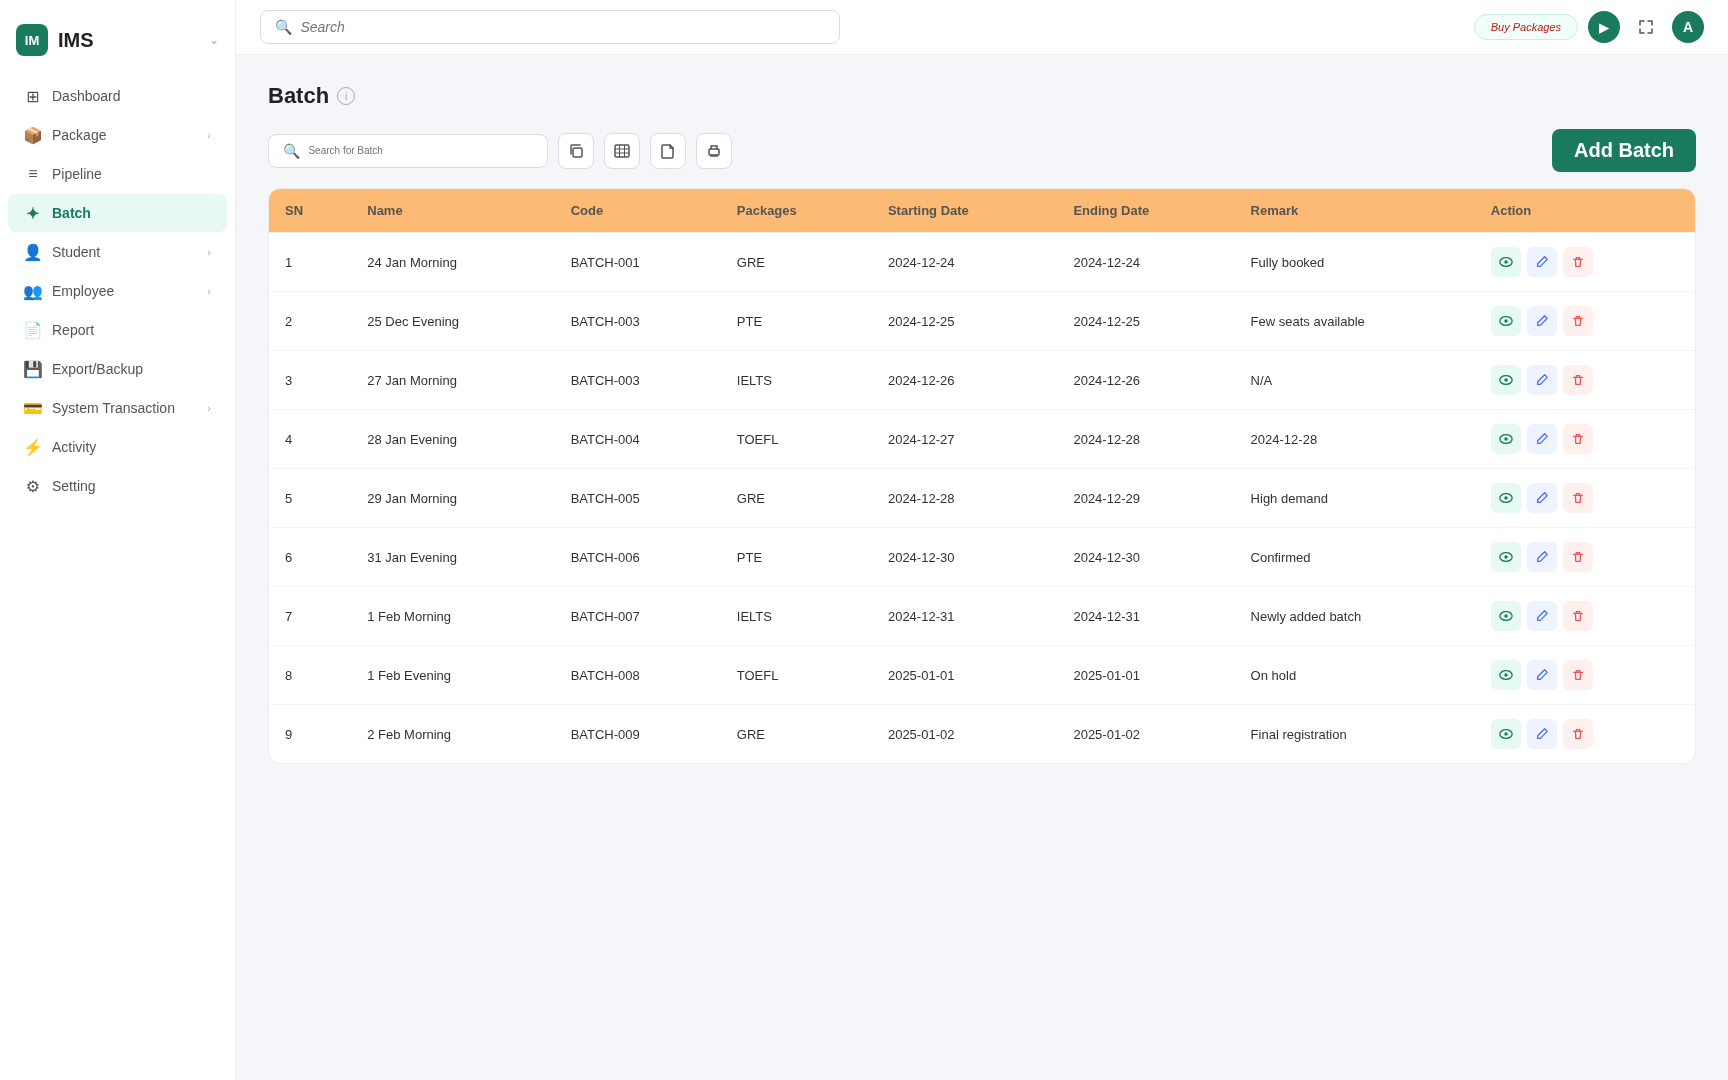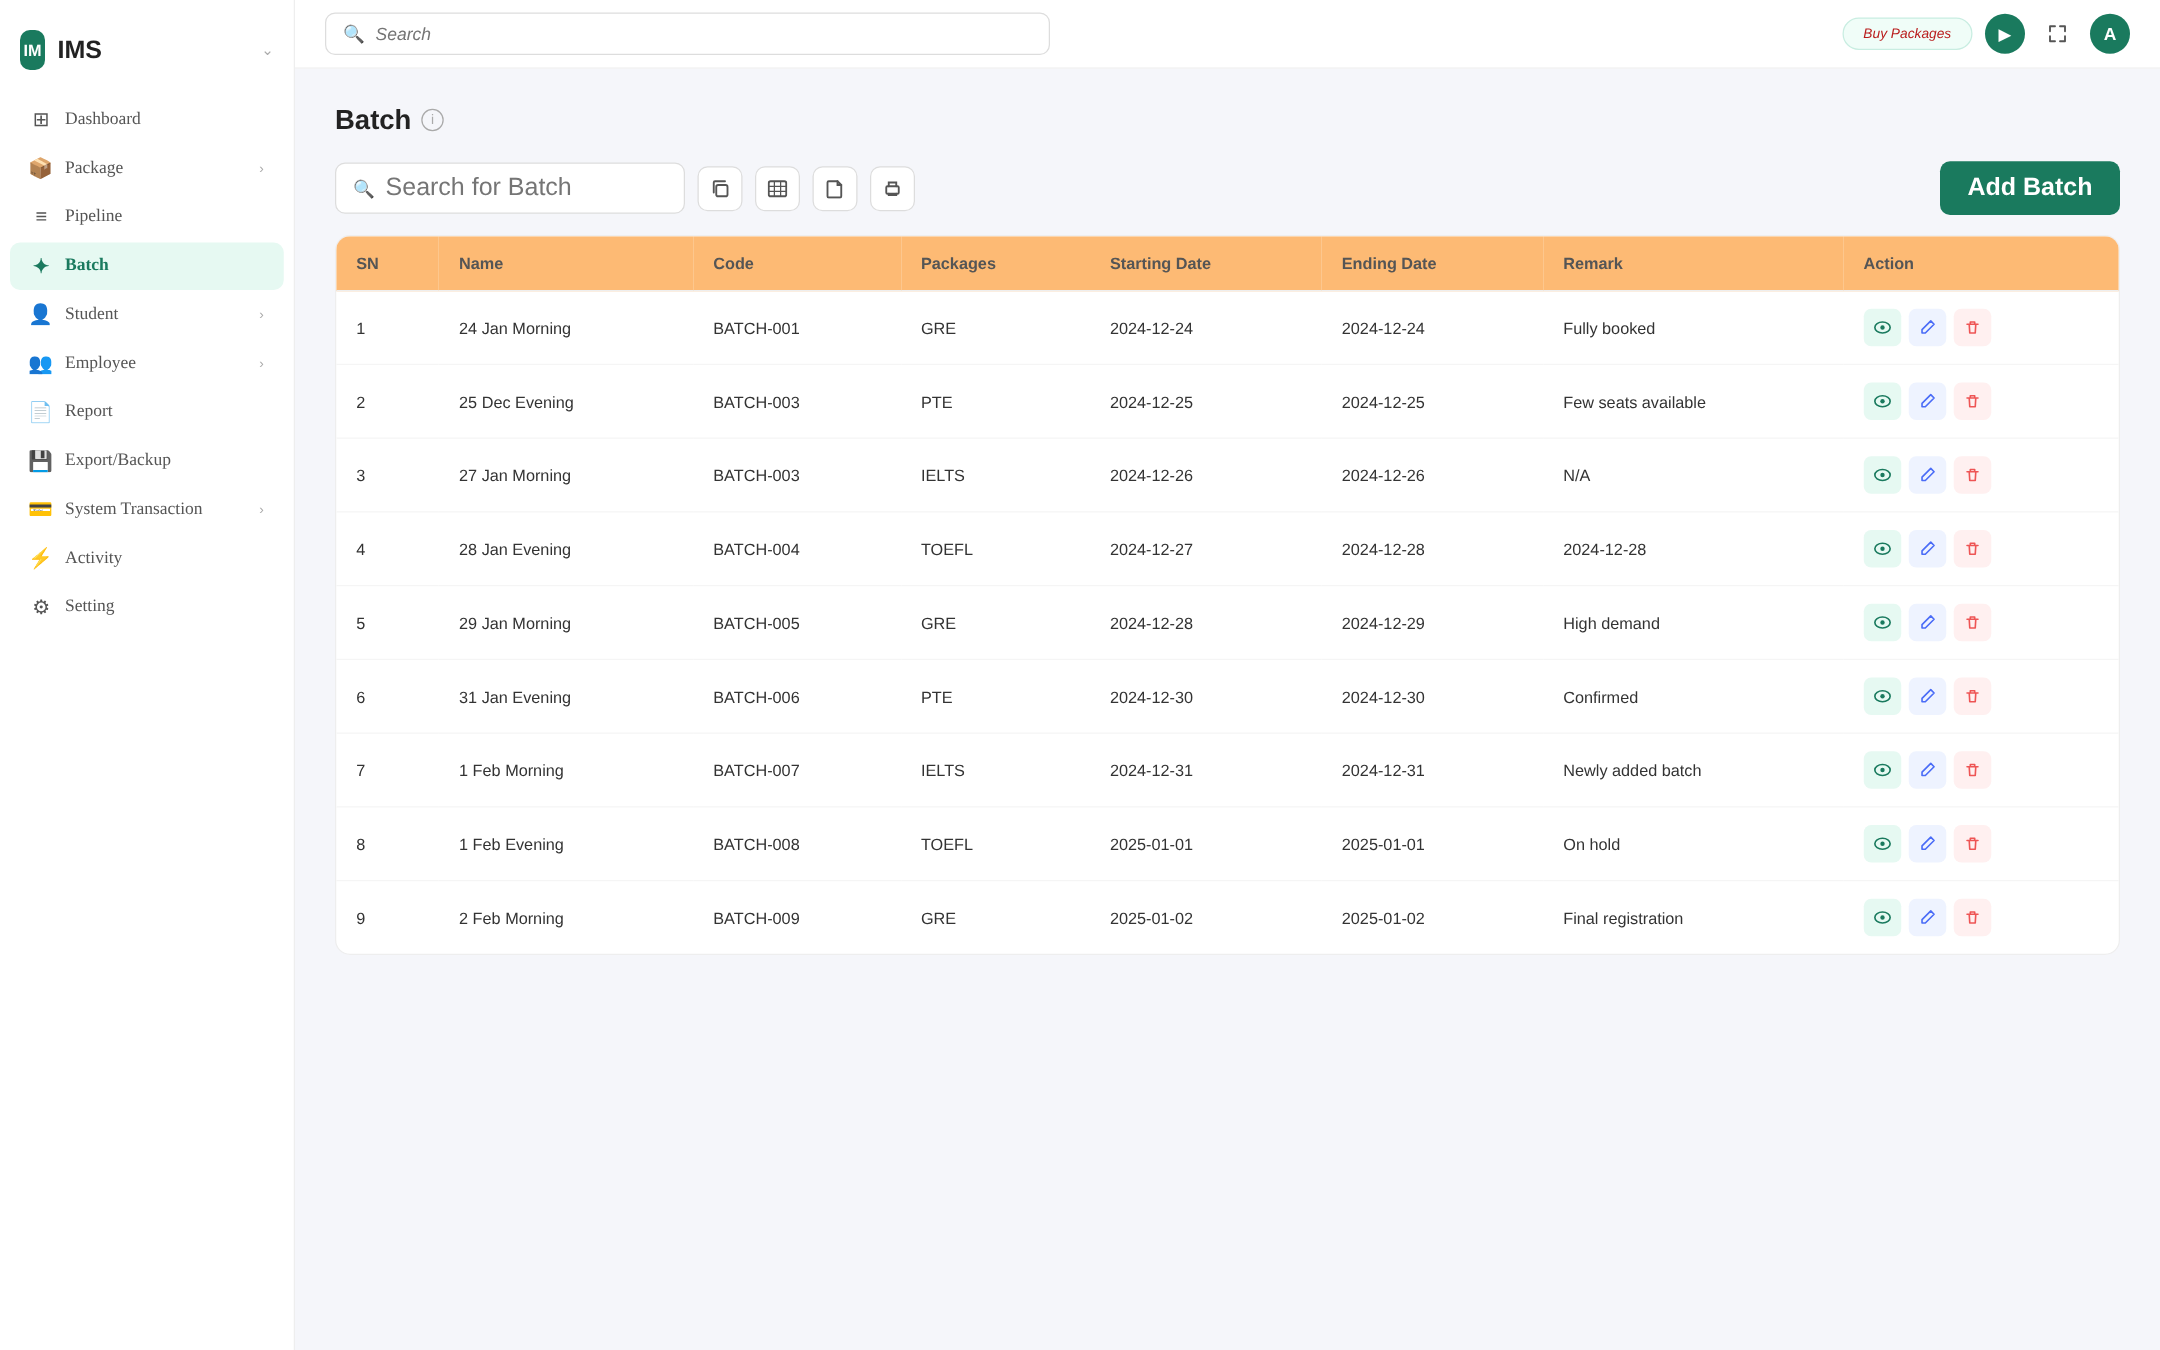--- a/index.html
+++ b/index.html
@@ -1,27 +1,27 @@
 <!DOCTYPE html>
 <html><head>
   <meta charset="utf-8">
   <style>
     * { box-sizing: border-box; margin: 0; padding: 0; }
     body { font-family: -apple-system, BlinkMacSystemFont, 'Segoe UI', sans-serif; background: #f5f6fa; display: flex; height: 100vh; overflow: hidden; font-size: 14px; }
 
     
     .sidebar { width: 236px; background: #fff; border-right: 1px solid #eee; display: flex; flex-direction: column; padding: 16px 0; flex-shrink: 0; }
     .sidebar-logo { display: flex; align-items: center; gap: 10px; padding: 8px 16px 20px; }
-    .sidebar-logo-icon { width: 20px; height: 32px; background: #1a7a5e; border-radius: 8px; display: flex; align-items: center; justify-content: center; color: #fff; font-weight: bold; font-size: 13px; }
+    .sidebar-logo-icon { width: 32px; height: 32px; background: #1a7a5e; border-radius: 8px; display: flex; align-items: center; justify-content: center; color: #fff; font-weight: bold; font-size: 13px; }
     .sidebar-logo-text { font-weight: 600; font-size: 20px; color: #222; }
     .sidebar-logo-chevron { margin-left: auto; color: #aaa; font-size: 12px; }
     .nav-item { display: flex; align-items: center; gap: 10px; padding: 10px 16px; cursor: pointer; color: #555; border-radius: 8px; margin: 1px 8px; transition: background 0.15s; }
     .nav-item.active { background: #e6f9f2; color: #1a7a5e; font-weight: 600; }
     .nav-item-icon { width: 18px; height: 18px; display: flex; align-items: center; justify-content: center; font-size: 16px; flex-shrink: 0; }
-    .nav-item-label { flex: 1; font-size: 14px; font-family: Liberation Serif, serif; }
+    .nav-item-label { flex: 1; font-size: 14px; }
     .nav-item-chevron { font-size: 11px; color: #aaa; }
 
     
     .main { flex: 1; display: flex; flex-direction: column; overflow: hidden; }
 
     
     .header { background: #fff; border-bottom: 1px solid #eee; padding: 10px 24px; display: flex; align-items: center; gap: 16px; }
     .search-bar { flex: 1; max-width: 580px; display: flex; align-items: center; gap: 8px; border: 1px solid #ddd; border-radius: 8px; padding: 8px 14px; background: #fff; }
     .search-bar input { border: none; outline: none; flex: 1; font-size: 14px; color: #555; background: transparent; font-style: italic; }
     .search-icon { color: #aaa; font-size: 14px; }
@@ -33,21 +33,21 @@
 
     
     .content { flex: 1; padding: 28px 32px; overflow-y: auto; background: #f5f6fa; }
     .page-title { display: flex; align-items: center; gap: 8px; margin-bottom: 20px; }
     .page-title h1 { font-size: 22px; font-weight: 700; color: #222; }
     .info-icon { width: 18px; height: 18px; border-radius: 50%; border: 1.5px solid #aaa; display: flex; align-items: center; justify-content: center; color: #aaa; font-size: 11px; cursor: pointer; }
 
     
     .table-toolbar { display: flex; align-items: center; gap: 10px; margin-bottom: 16px; }
     .batch-search { display: flex; align-items: center; gap: 8px; border: 1px solid #ddd; border-radius: 8px; padding: 8px 14px; background: #fff; width: 280px; }
-    .batch-search input { border: none; outline: none; font-size: 20px; color: #4c1d95; background: transparent; width: 100%; }
+    .batch-search input { border: none; outline: none; font-size: 10px; color: #4c1d95; background: transparent; width: 100%; }
     .toolbar-icon-btn { width: 36px; height: 36px; border: 1px solid #ddd; border-radius: 8px; display: flex; align-items: center; justify-content: center; cursor: pointer; background: #fff; color: #555; }
     .add-batch-btn { margin-left: auto; background: #1a7a5e; color: #fff; border: none; border-radius: 8px; padding: 10px 22px; font-size: 20px; font-weight: 600; cursor: pointer; }
 
     
     .table-container { background: #fff; border-radius: 12px; overflow: hidden; border: 1px solid #eee; }
     table { width: 100%; border-collapse: collapse; }
     thead tr { background: #fdba74; border-bottom: 1px solid #eee; }
     thead th { padding: 14px 16px; text-align: left; font-size: 13px; font-weight: 600; color: #555; white-space: nowrap; }
     tbody tr { border-bottom: 1px solid #f5f5f5; }
     tbody tr:last-child { border-bottom: none; }

